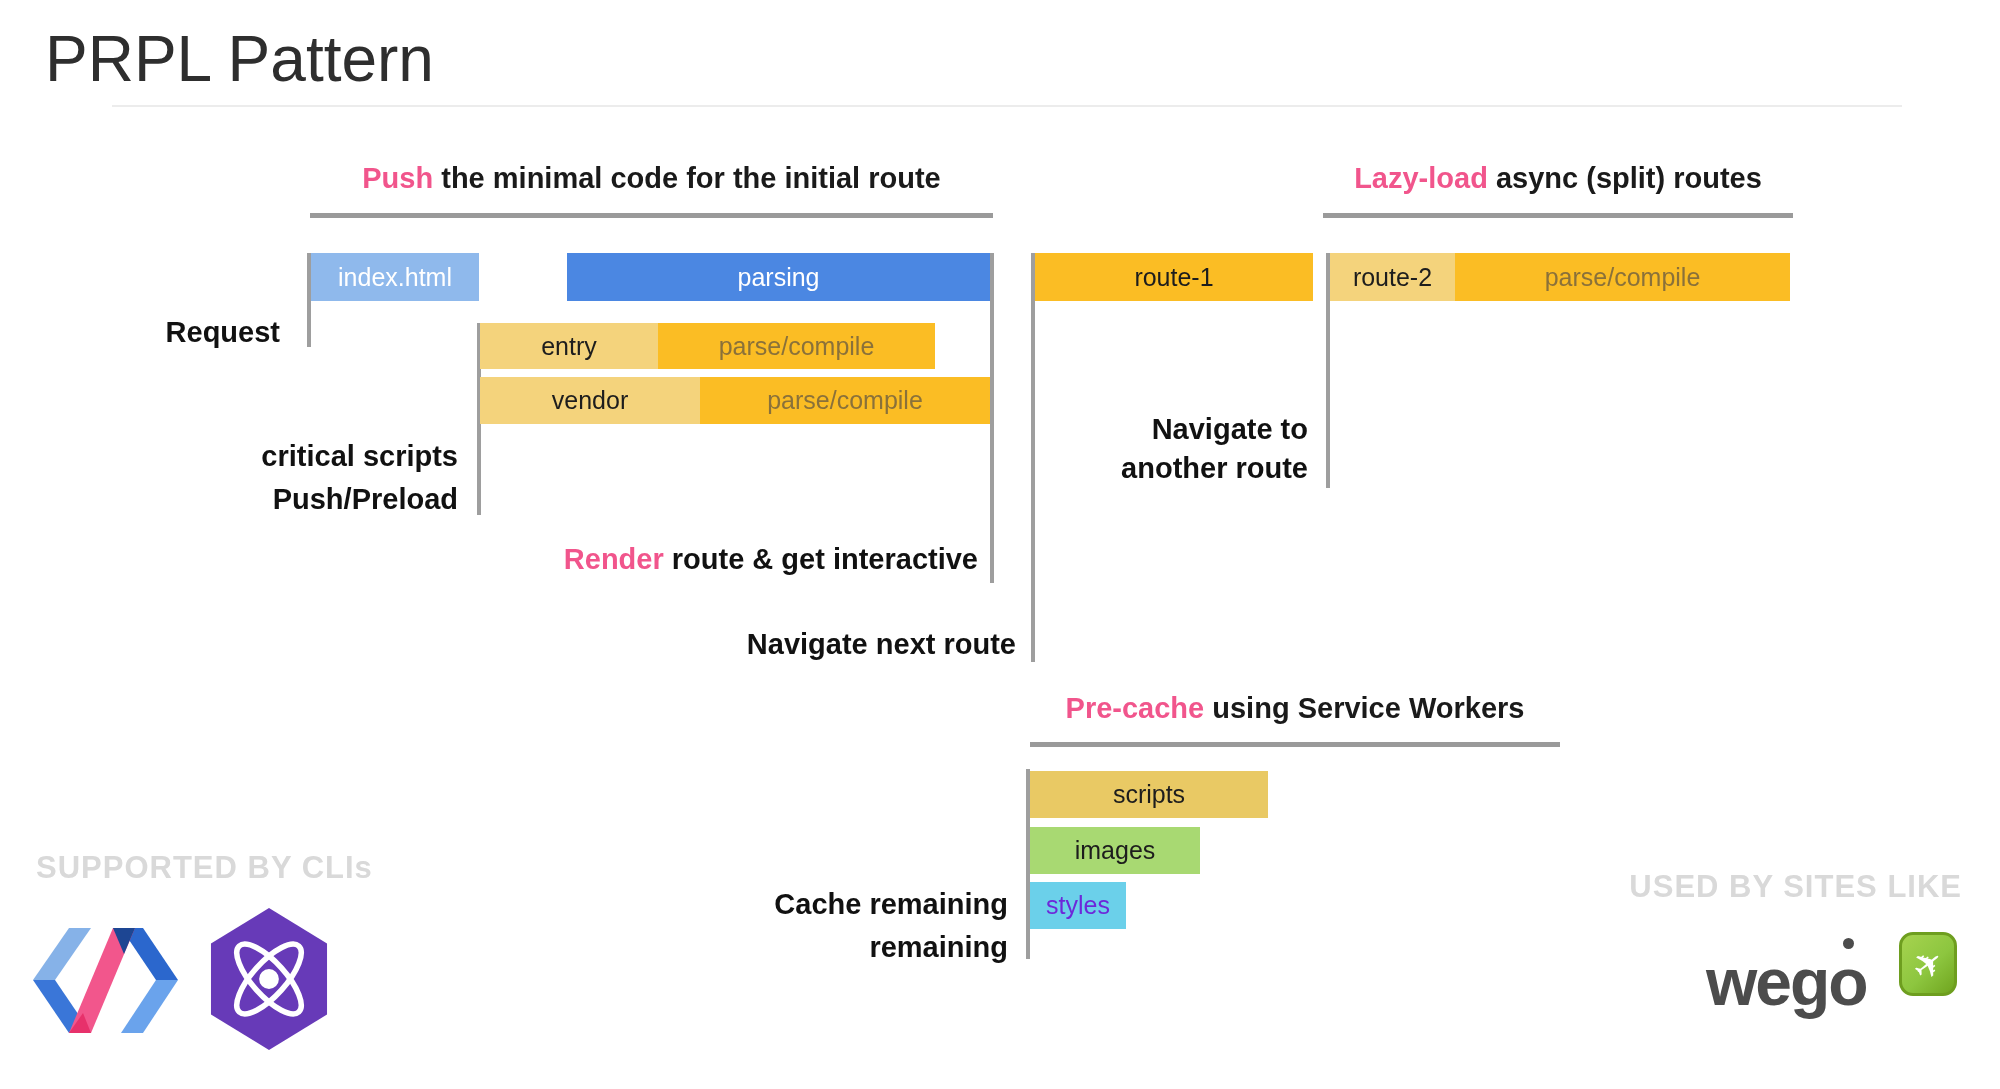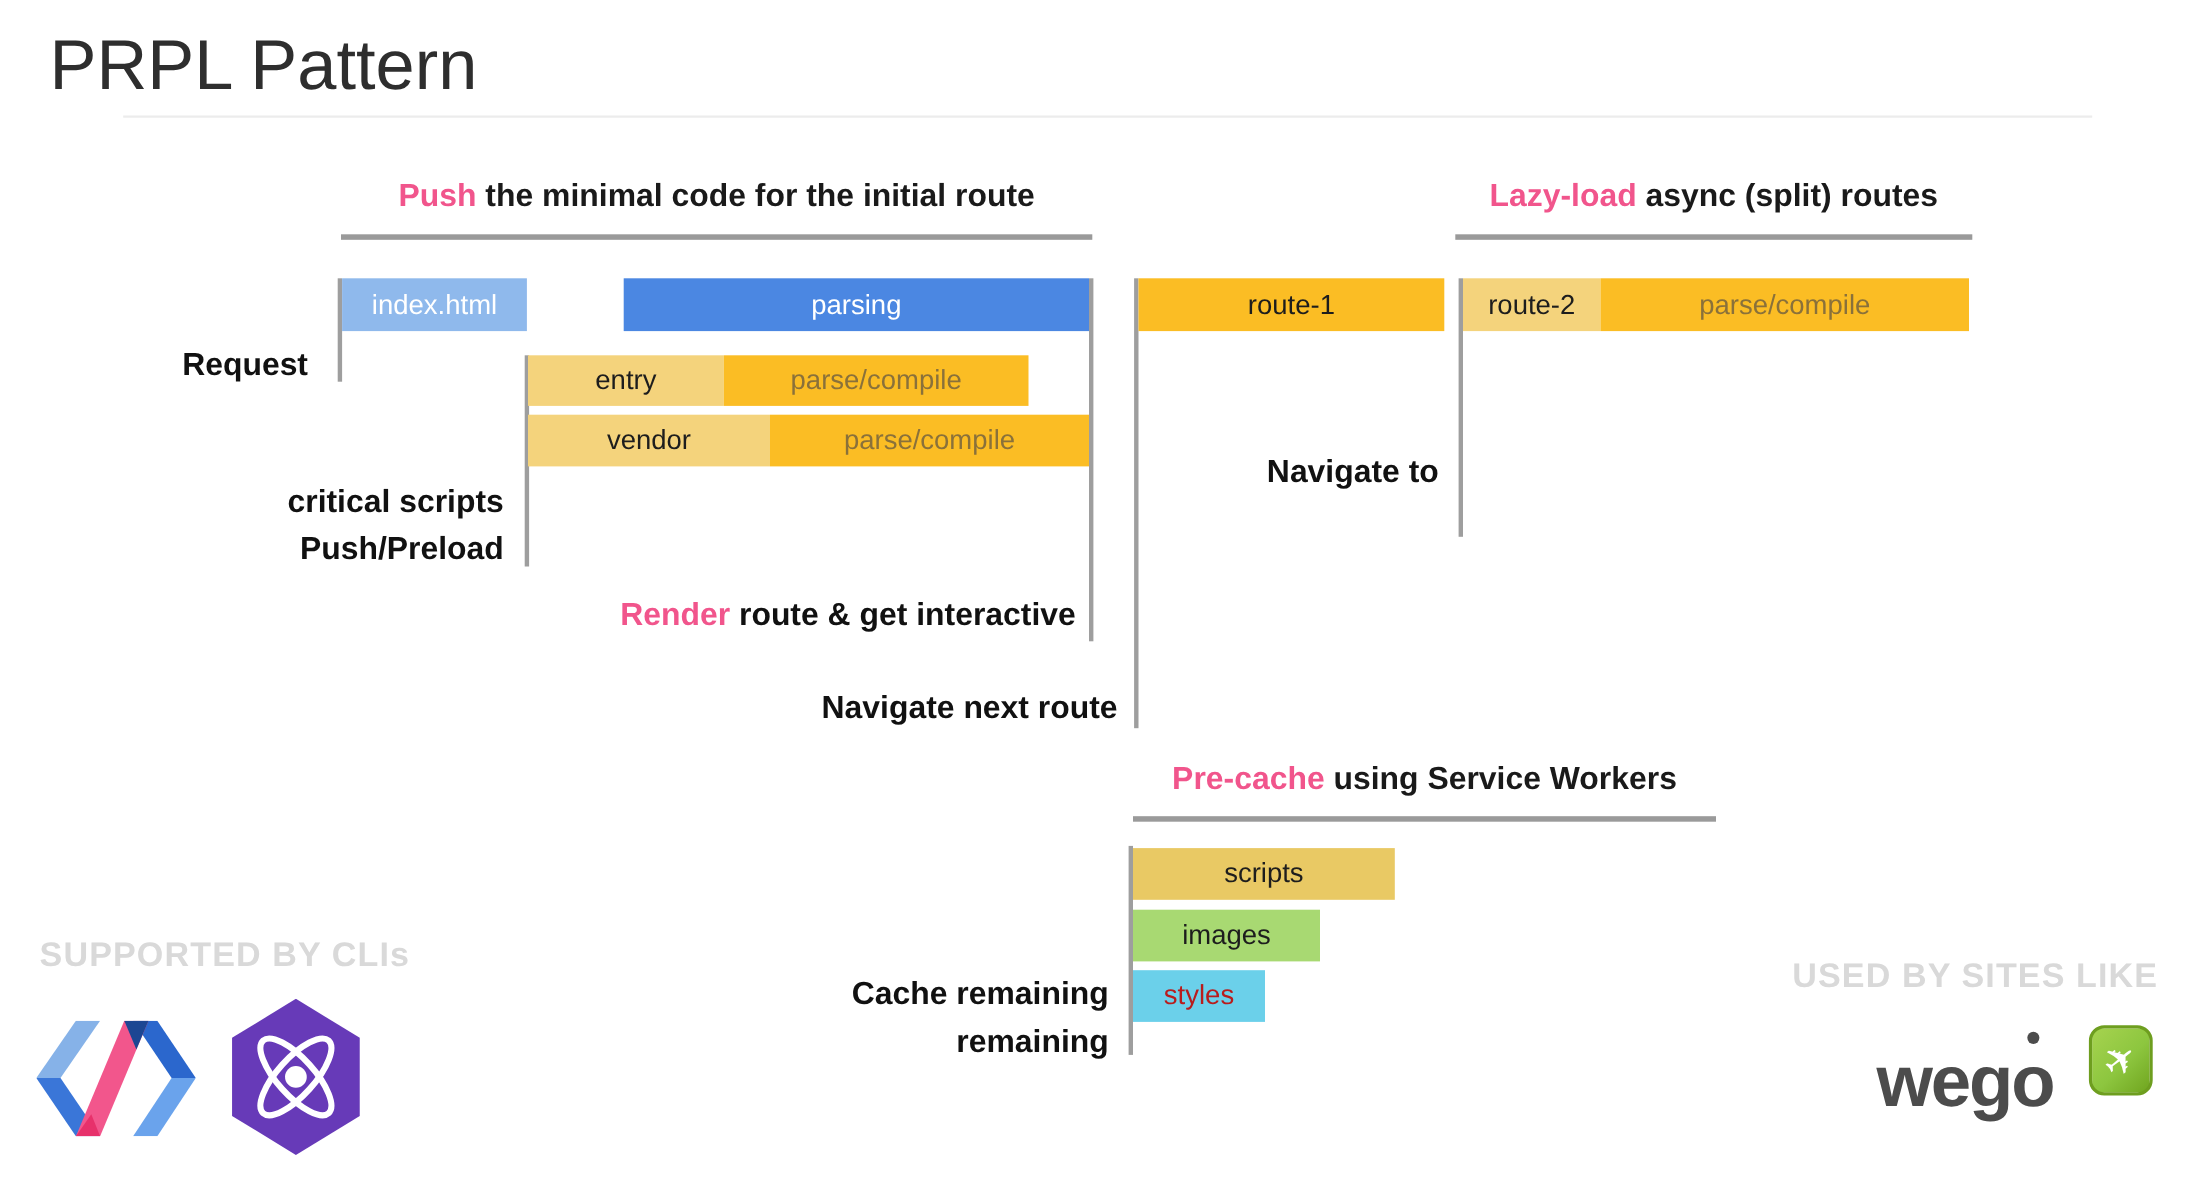--- a/index.html
+++ b/index.html
@@ -74,35 +74,36 @@
 <div class="abs bar" style="left:1455px;top:253px;width:335px;height:48px;background:#fbbd24;color:#8a713a;">parse/compile</div>
 
 <div class="abs bar" style="left:480px;top:323px;width:178px;height:46px;background:#f4d37c;color:#1d1d1d;">entry</div>
 <div class="abs bar" style="left:658px;top:323px;width:277px;height:46px;background:#fbbd24;color:#8a713a;">parse/compile</div>
 
 <div class="abs bar" style="left:480px;top:377px;width:220px;height:47px;background:#f4d37c;color:#1d1d1d;">vendor</div>
 <div class="abs bar" style="left:700px;top:377px;width:290px;height:47px;background:#fbbd24;color:#8a713a;">parse/compile</div>
 
 <div class="abs bar" style="left:1030px;top:771px;width:238px;height:47px;background:#e9c964;color:#1d1d1d;">scripts</div>
 <div class="abs bar" style="left:1030px;top:827px;width:170px;height:47px;background:#a8d972;color:#1d1d1d;">images</div>
-<div class="abs bar" style="left:1030px;top:882px;width:120px;height:47px;background:#6bd0ea;color:#b91c1c;">styles</div>
+<div class="abs bar" style="left:1030px;top:882px;width:96px;height:47px;background:#6bd0ea;color:#6d28d9;">styles</div>
 
 <div class="abs side-label right" style="left:60px;top:311px;width:220px;">Request</div>
 
 <div class="abs side-label right" style="left:160px;top:435px;width:298px;">
   <div>critical scripts</div>
   <div>Push/Preload</div>
 </div>
 
 <div class="abs side-label right" style="left:500px;top:538px;width:478px;"><span style="color:#f1558c;">Render</span><span> route &amp; get interactive</span></div>
 
 <div class="abs side-label right" style="left:700px;top:623px;width:316px;">Navigate next route</div>
 
 <div class="abs side-label right" style="left:1040px;top:410px;width:268px;line-height:39px;">
   <div>Navigate to</div>
+  <div>another route</div>
 </div>
 
 <div class="abs side-label right" style="left:710px;top:883px;width:298px;">
   <div>Cache remaining</div>
   <div>remaining</div>
 </div>
 
 <div class="abs muted-head" style="left:36px;top:850px;">SUPPORTED BY CLIs</div>
 
 <svg class="abs" style="left:33px;top:928px;" width="145" height="105" viewBox="0 0 145 105">

